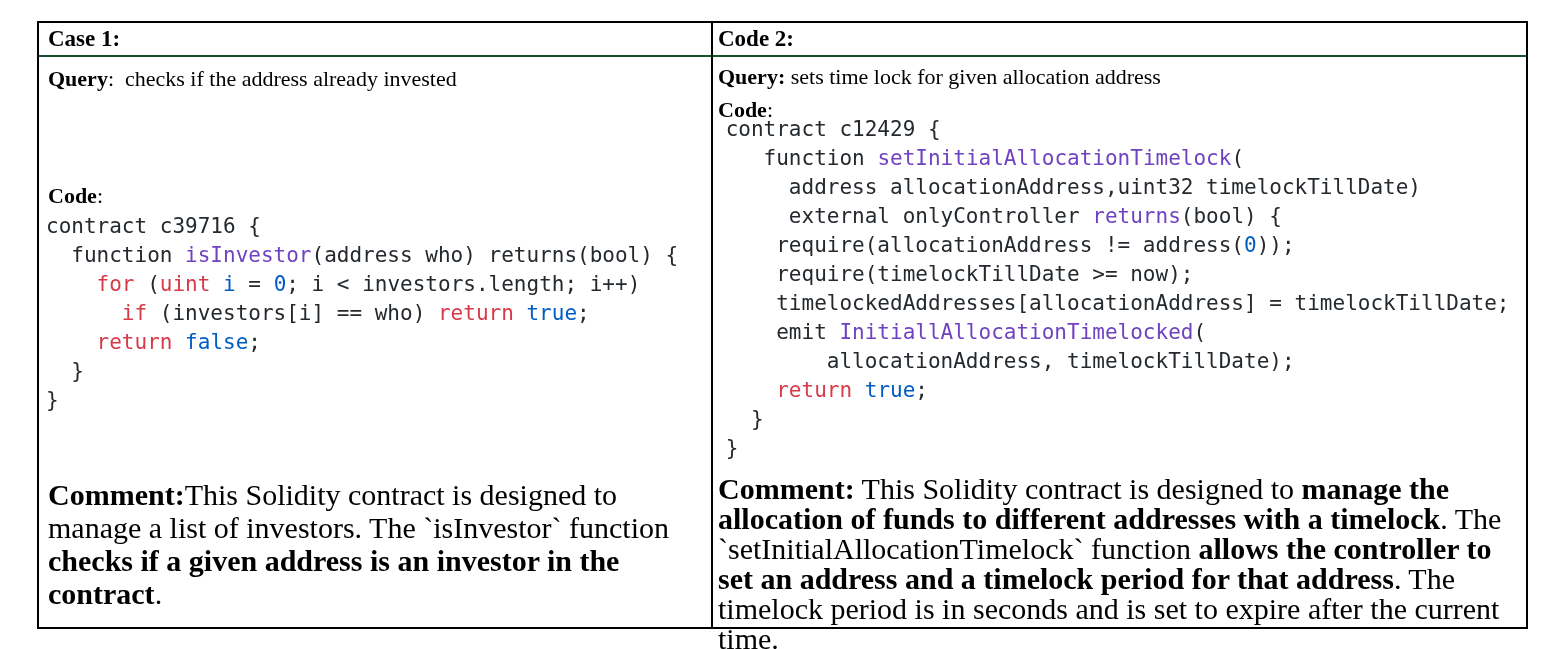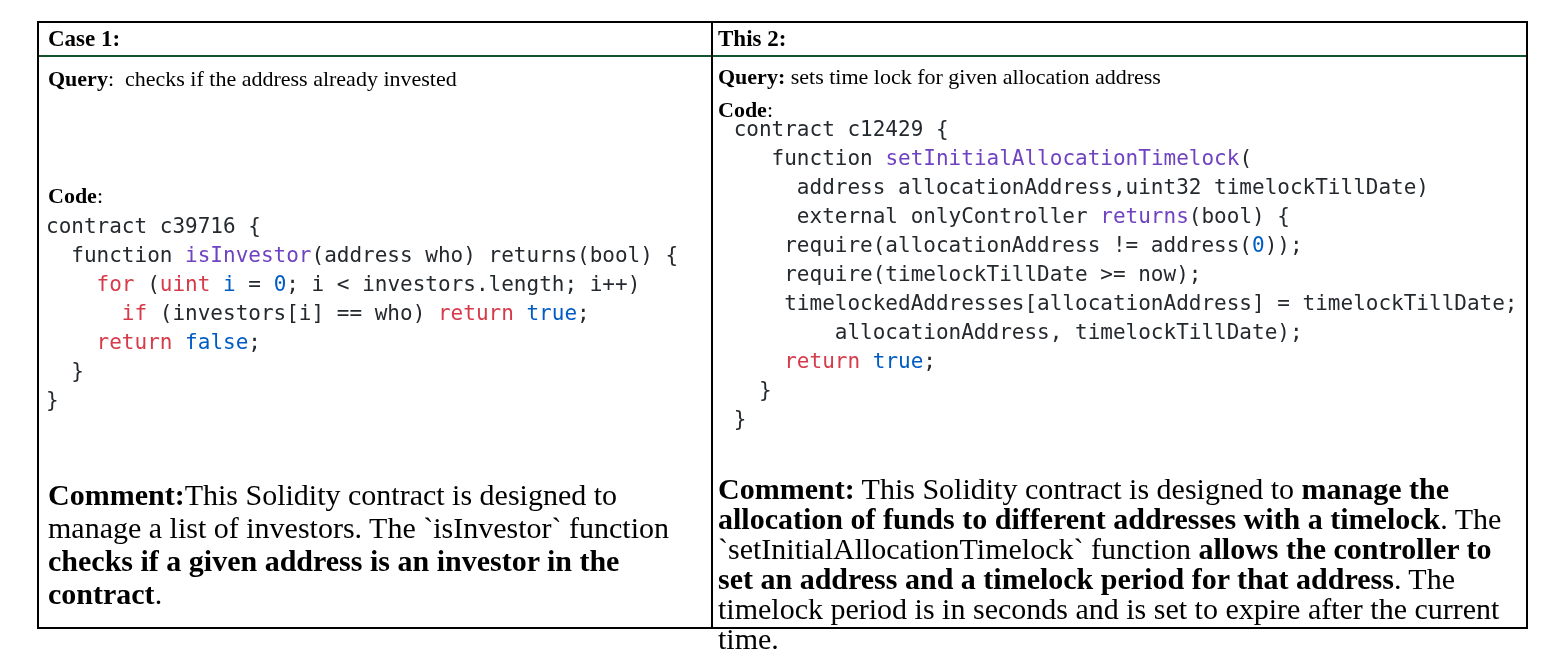--- a/index.html
+++ b/index.html
@@ -108,32 +108,33 @@
             <div class="code-line"><span style="color: rgb(36, 41, 46);">      </span><span style="color: rgb(215, 58, 73);">if</span><span style="color: rgb(36, 41, 46);"> (investors[i] == who) </span><span style="color: rgb(215, 58, 73);">return</span><span style="color: rgb(36, 41, 46);"> </span><span style="color: rgb(0, 92, 197);">true</span><span style="color: rgb(36, 41, 46);">;</span></div>
             <div class="code-line"><span style="color: rgb(36, 41, 46);">    </span><span style="color: rgb(215, 58, 73);">return</span><span style="color: rgb(36, 41, 46);"> </span><span style="color: rgb(0, 92, 197);">false</span><span style="color: rgb(36, 41, 46);">;</span></div>
             <div class="code-line"><span style="color: rgb(36, 41, 46);">  }</span></div>
             <div class="code-line"><span style="color: rgb(36, 41, 46);">}</span></div>
           </div>
         <div class="comment-block comment-1" style="top:421px; left:9px; width:655px;"><span class="bold">Comment:</span><span class="">This Solidity contract is designed to manage a list of investors. The `isInvestor` function </span><span class="bold">checks if a given address is an investor in the contract</span><span class="">.</span></div>
       </div>
     </div>
 
     <div class="col col-2">
-      <div class="header-cell">This 2:</div>
+      <div class="header-cell">Code 2:</div>
       <div class="body-cell">
         <div class="query-line" style="top:6px; left:5px; width:800px;"><span class="bold">Query:</span><span class=""> sets time lock for given allocation address</span></div>
         <div class="code-label" style="top:40px; left:5px;"><span class="bold">Code</span><span class="">:</span></div>
-        <div class="code-block" style="top:58px; left:8px;">
+        <div class="code-block" style="top:58px; left:0;">
             <div class="code-line"><span style="color: rgb(36, 41, 46);"> contract c12429 {</span></div>
             <div class="code-line"><span style="color: rgb(36, 41, 46);">    function </span><span style="color: rgb(111, 66, 193);">setInitialAllocationTimelock</span><span style="color: rgb(36, 41, 46);">(</span></div>
             <div class="code-line"><span style="color: rgb(36, 41, 46);">      address allocationAddress,uint32 timelockTillDate)</span></div>
             <div class="code-line"><span style="color: rgb(36, 41, 46); margin-top: 37px;">      external onlyController </span><span style="color: rgb(111, 66, 193);">returns</span><span style="color: rgb(36, 41, 46);">(bool) {</span></div>
             <div class="code-line"><span style="color: rgb(36, 41, 46);">     require(allocationAddress != address(</span><span style="color: rgb(0, 92, 197);">0</span><span style="color: rgb(36, 41, 46);">));</span></div>
             <div class="code-line"><span style="color: rgb(36, 41, 46);">     require(timelockTillDate &gt;= now);</span></div>
             <div class="code-line"><span style="color: rgb(36, 41, 46);">     timelockedAddresses[allocationAddress] = timelockTillDate;</span></div>
+            <div class="code-line"><span style="color: rgb(36, 41, 46);">     emit </span><span style="color: rgb(111, 66, 193);">InitiallAllocationTimelocked</span><span style="color: rgb(36, 41, 46);">(</span></div>
             <div class="code-line"><span style="color: rgb(36, 41, 46);">         allocationAddress, timelockTillDate);</span></div>
             <div class="code-line"><span style="color: rgb(36, 41, 46);">     </span><span style="color: rgb(215, 58, 73);">return</span><span style="color: rgb(36, 41, 46);"> </span><span style="color: rgb(0, 92, 197);">true</span><span style="color: rgb(36, 41, 46);">;</span></div>
             <div class="code-line"><span style="color: rgb(36, 41, 46);">   }</span></div>
             <div class="code-line"><span style="color: rgb(36, 41, 46);"> }</span></div>
           </div>
         <div class="comment-block comment-2" style="top:417px; left:5px; width:795px;"><span class="bold">Comment:</span><span class=""> This Solidity contract is designed to </span><span class="bold">manage the allocation of funds to different addresses with a timelock</span><span class="">. The `setInitialAllocationTimelock` function </span><span class="bold">allows the controller to set an address and a timelock period for that address</span><span class="">. The timelock period is in seconds and is set to expire after the current time.</span></div>
       </div>
     </div>
 
   </div>

